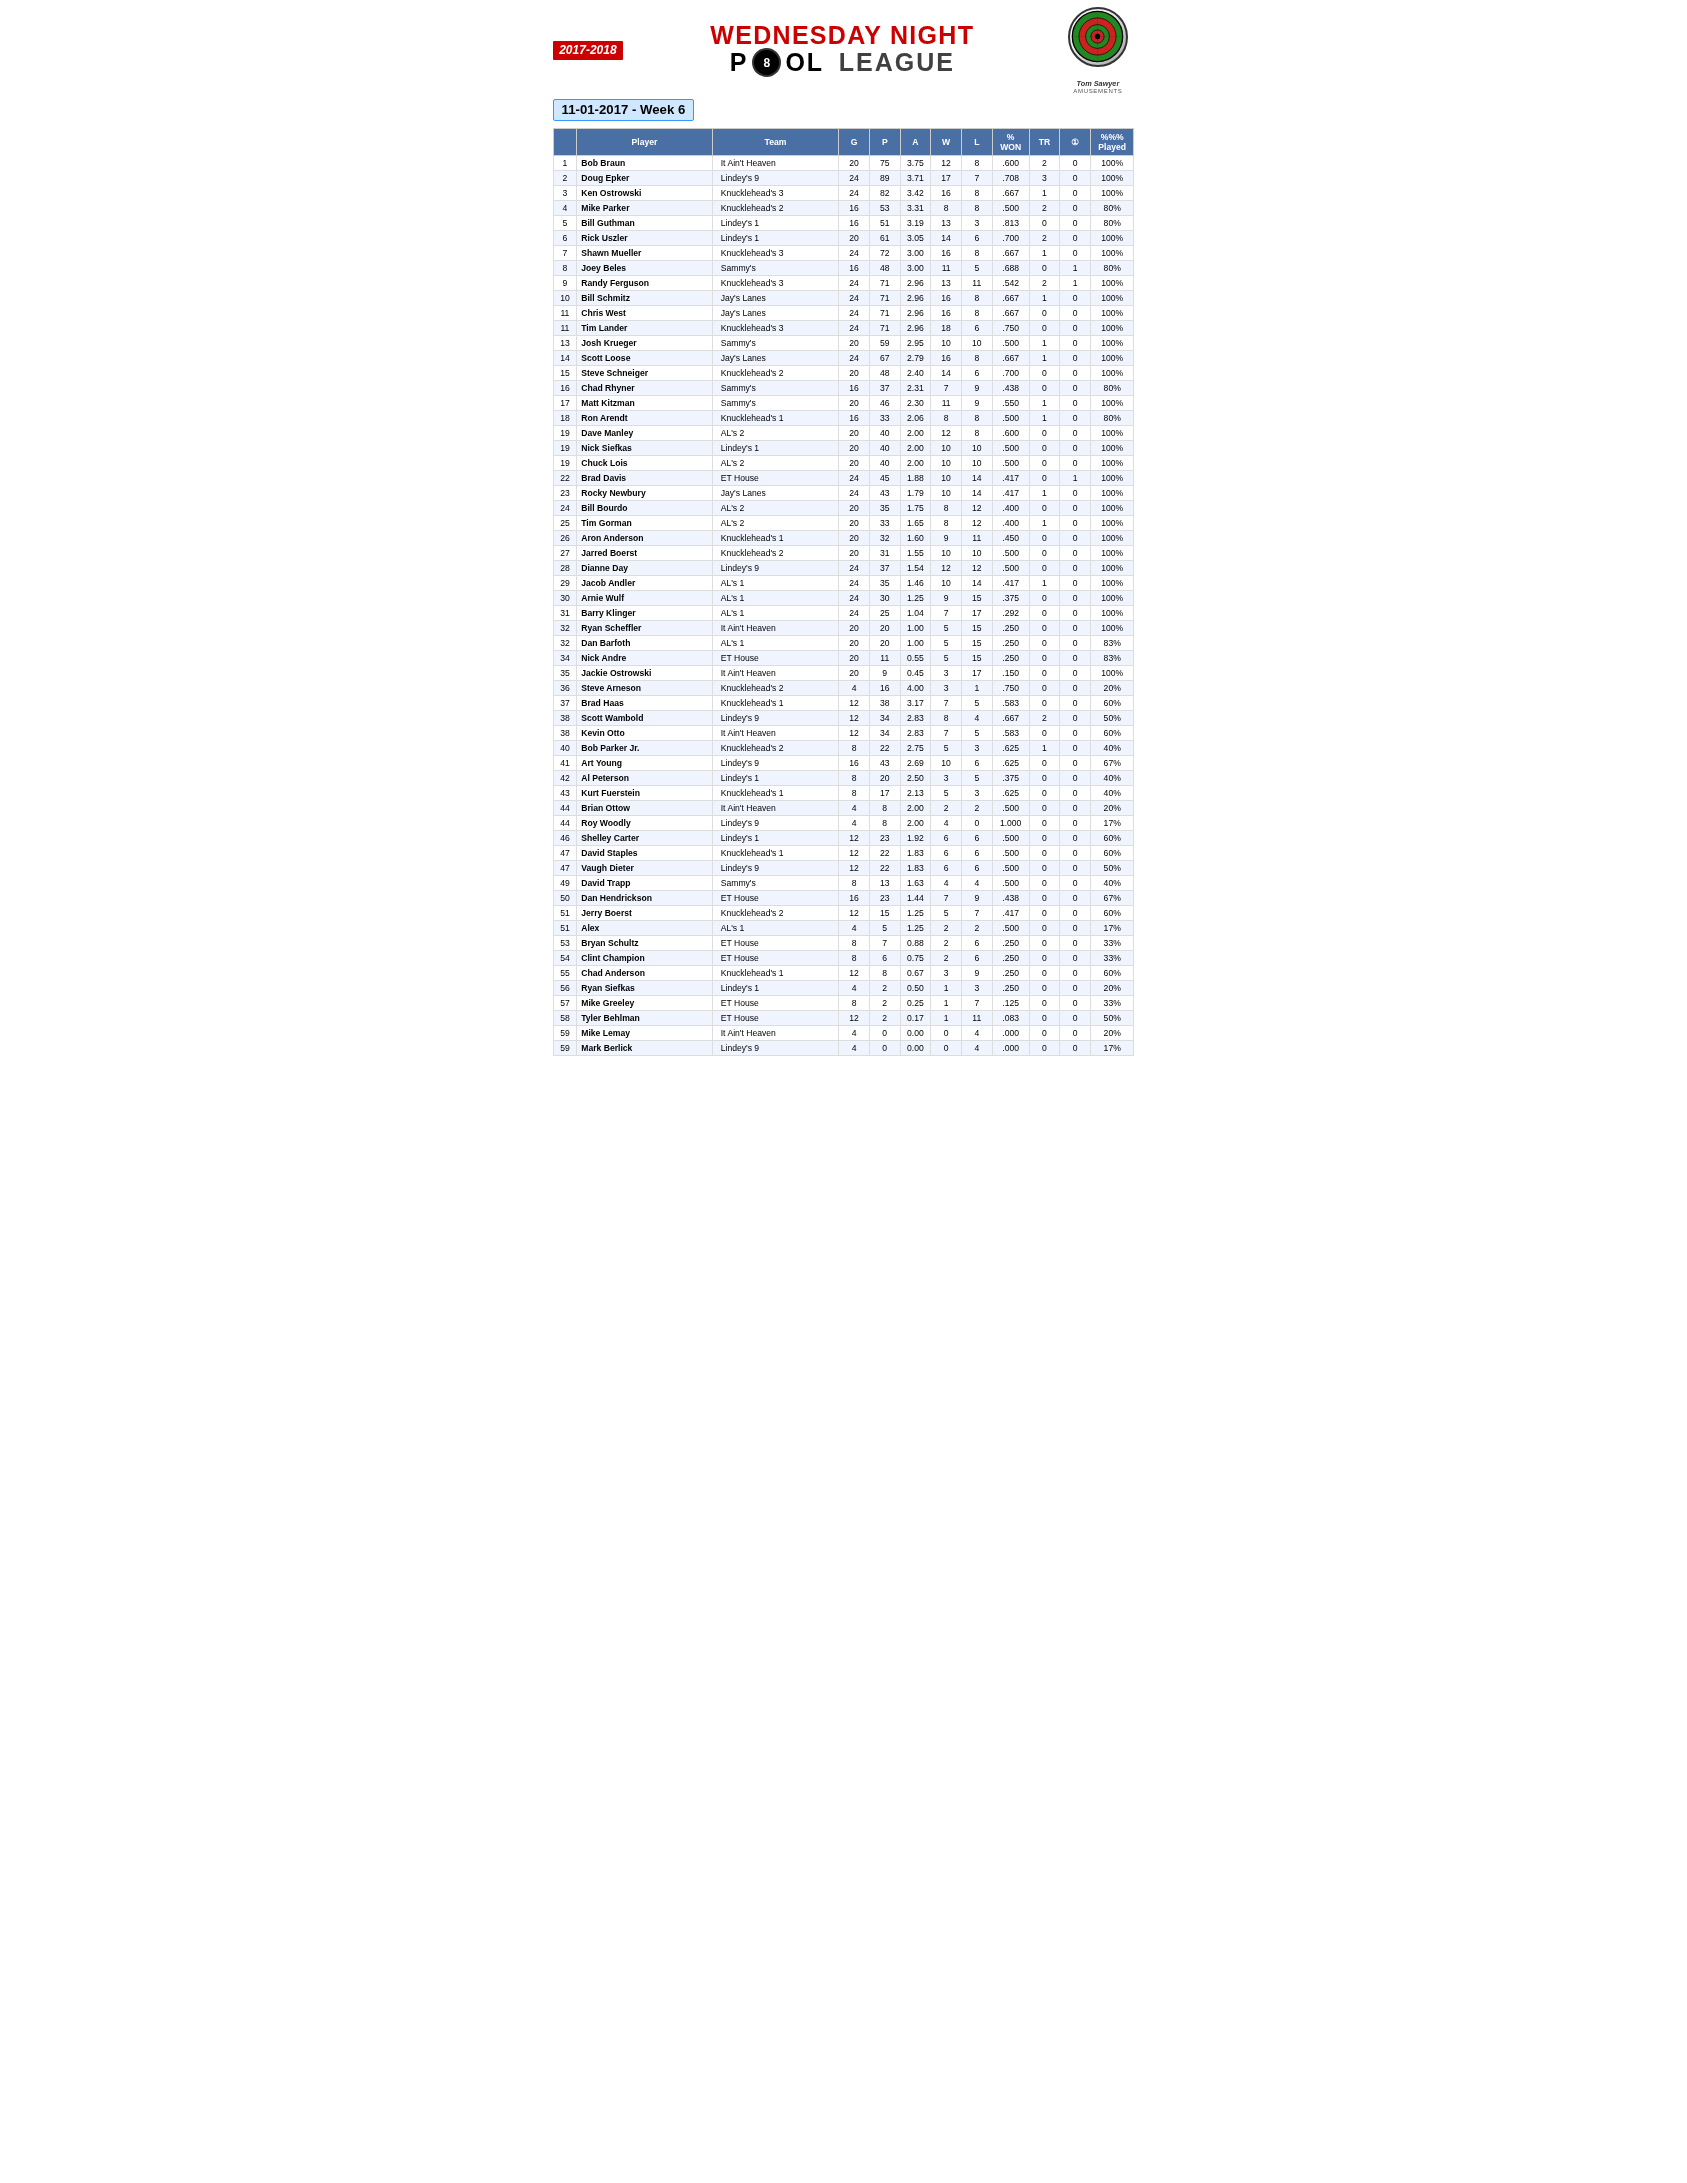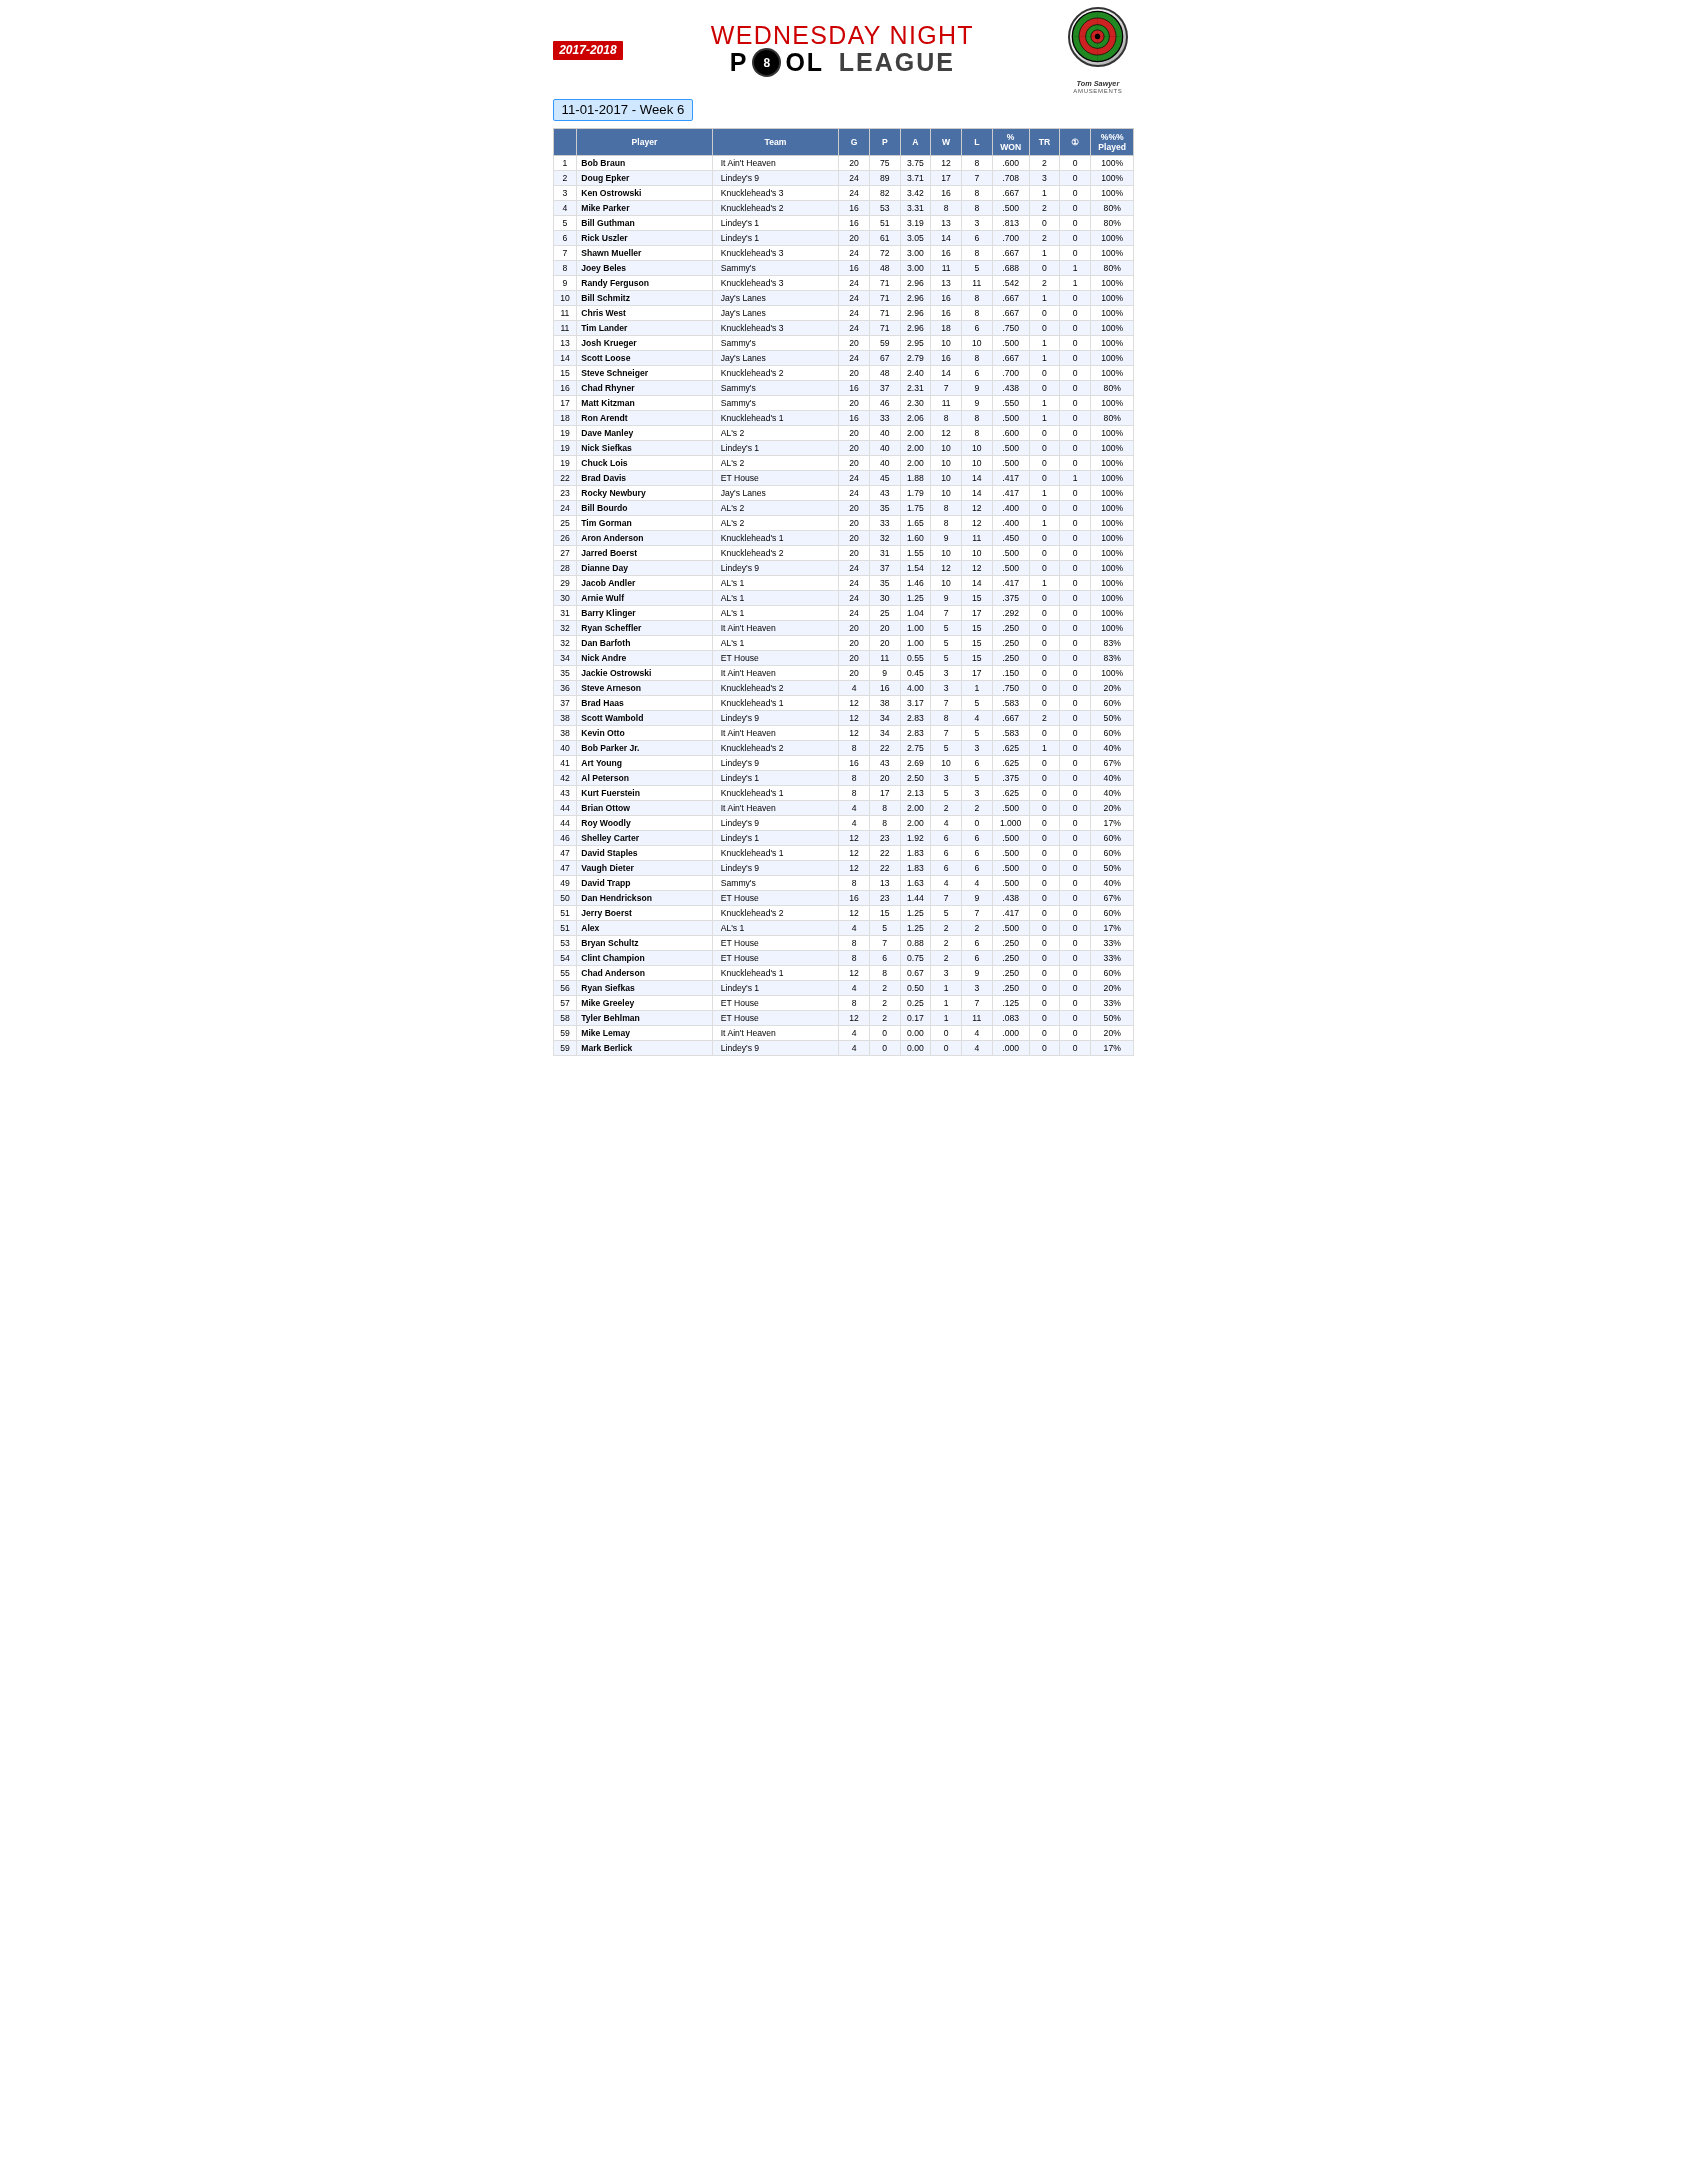--- a/index.html
+++ b/index.html
@@ -25,21 +25,21 @@
       border-radius: 1px;
       font-style: italic;
     }
     .league-title {
       text-align: center;
       flex: 1;
       margin: 0 6.6px;
     }
     .league-title .wednesday {
       font-size: 25px;
-      font-weight: 400;
+      font-weight: 700;
       color: #cc0000;
       letter-spacing: 1.3px;
       line-height: 1;
     }
     .pool-line {
       display: flex;
       align-items: center;
       justify-content: center;
       gap: 4px;
     }
@@ -83,21 +83,21 @@
       align-items: center;
       justify-content: center;
       position: relative;
       overflow: hidden;
     }
     .date-bar {
       background: #d0e8ff;
       border: 1.3px solid #3399ff;
       padding: 2.6px 8px;
       font-size: 13.2px;
-      font-weight: normal;
+      font-weight: bold;
       color: #000;
       display: inline-block;
       margin-bottom: 6.6px;
       border-radius: 2px;
     }
     table {
       width: 100%;
       border-collapse: collapse;
       font-size: 8.6px;
     }

